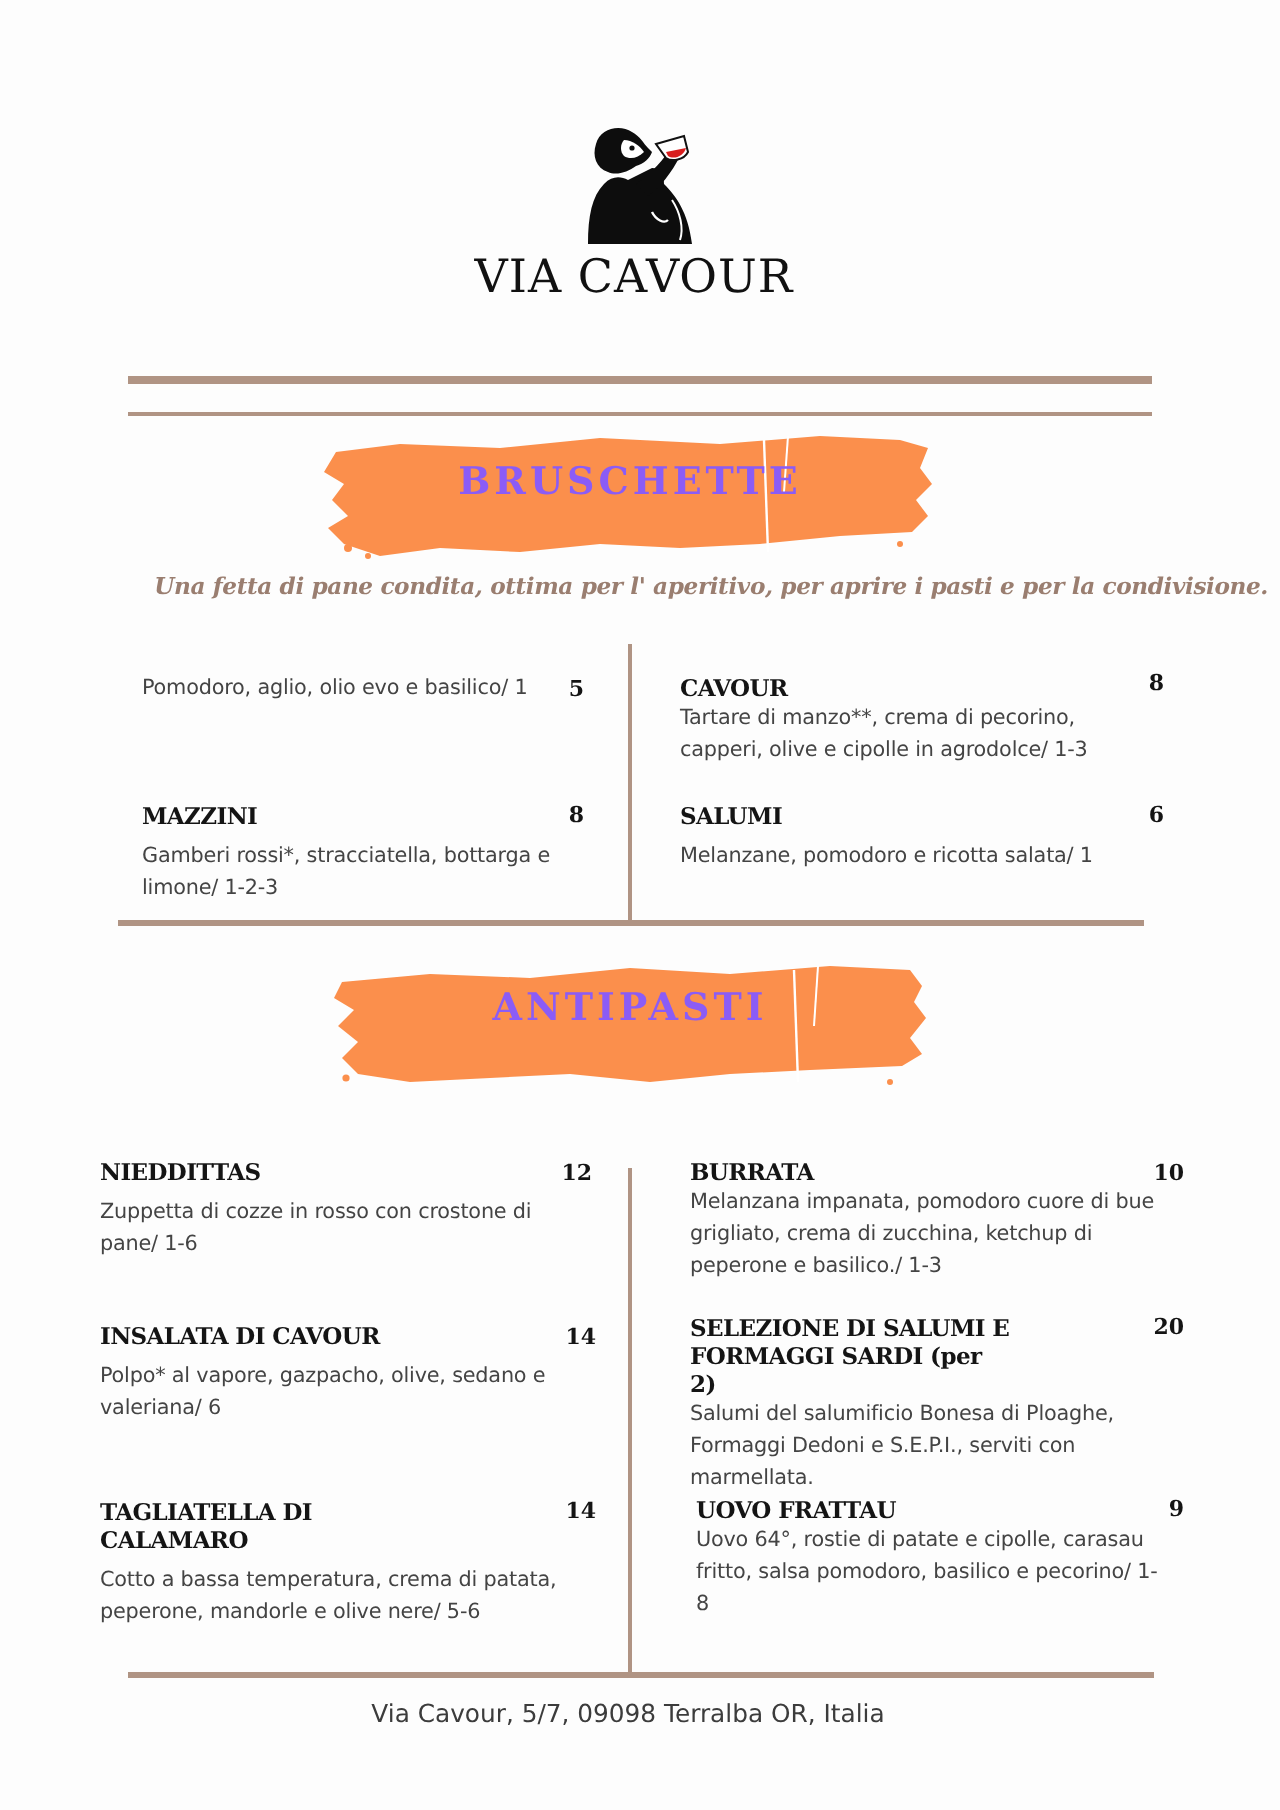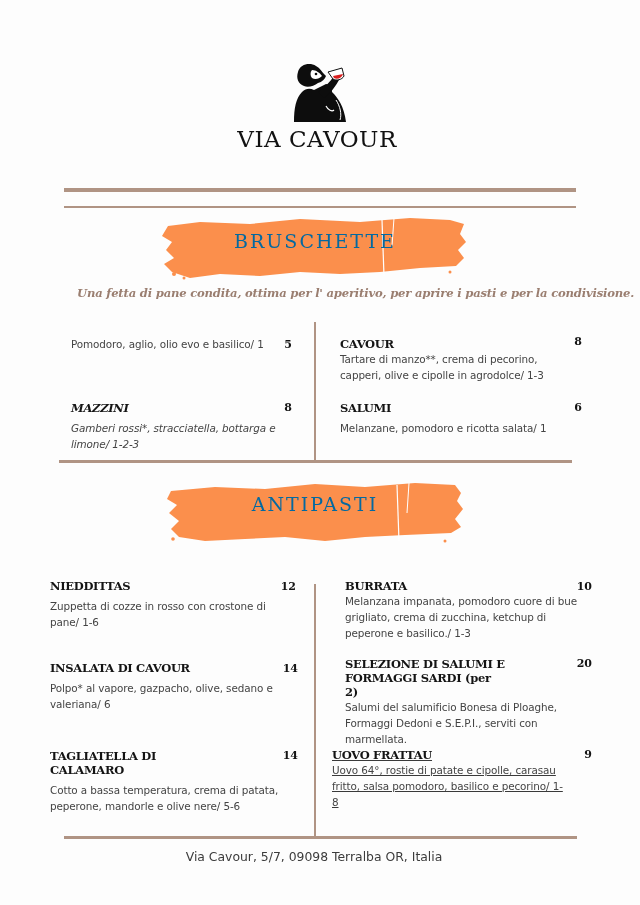--- a/index.html
+++ b/index.html
@@ -28,22 +28,22 @@
     .rule-b1 { left: 59px; top: 460px; width: 513px; height: 3px; }
     .vrule-b1 { left: 314px; top: 322px; width: 2px; height: 140px; }
     .rule-a1 { left: 64px; top: 836px; width: 513px; height: 3px; }
     .vrule-a1 { left: 314px; top: 584px; width: 2px; height: 254px; }
 
     
     .banner { color: #fff; text-align: center; }
     .banner svg { position: absolute; left: 0; top: 0; }
     .banner .label {
       position: absolute; left: 0; right: 0;
-      font-family: "DejaVu Serif", serif; font-weight: normal;
-      letter-spacing: 2px; color: #0369a1;
+      font-family: "DejaVu Serif", serif; font-weight: bold;
+      letter-spacing: 2px; color: #8b5cf6;
     }
     .banner-b { left: 160px; top: 216px; width: 310px; height: 64px; }
     .banner-b .label { top: 14px; font-size: 19px; }
     .banner-a { left: 165px; top: 479px; width: 300px; height: 66px; }
     .banner-a .label { top: 14px; font-size: 19px; }
 
     .subtitle {
       left: 0; width: 634px; top: 286px; text-align: right;
       font-family: "DejaVu Serif", serif; font-style: italic; font-weight: bold;
       font-size: 11.6px; color: #9a7e70; letter-spacing: -0.2px;
@@ -109,21 +109,21 @@
   <div class="label">BRUSCHETTE</div>
 </div>
 
 <div class="abs subtitle">Una fetta di pane condita, ottima per l' aperitivo, per aprire i pasti e per la condivisione.</div>
 
 <div class="abs" style="left:71px; top:334px; width:225px;">
   <div class="item-desc" style="margin-top:2px;">Pomodoro, aglio, olio evo e basilico/ 1</div>
 </div>
 <div class="abs item-price" style="left:270px; top:338px; width:22px;">5</div>
 
-<div class="abs" style="left:71px; top:401px; width:225px;font-style:italic;">
+<div class="abs" style="left:71px; top:401px; width:225px;">
   <div class="item-name">MAZZINI</div>
   <div class="item-desc" style="margin-top:5px;">Gamberi rossi*, stracciatella, bottarga e limone/ 1-2-3</div>
 </div>
 <div class="abs item-price" style="left:270px; top:401px; width:22px;">8</div>
 
 <div class="abs" style="left:340px; top:337px; width:225px;">
   <div class="item-name">CAVOUR</div>
   <div class="item-desc">Tartare di manzo**, crema di pecorino, capperi, olive e cipolle in agrodolce/ 1-3</div>
 </div>
 <div class="abs item-price" style="left:560px; top:335px; width:22px;">8</div>
@@ -171,21 +171,21 @@
   <div class="item-desc">Melanzana impanata, pomodoro cuore di bue grigliato, crema di zucchina, ketchup di peperone e basilico./ 1-3</div>
 </div>
 <div class="abs item-price" style="left:566px; top:580px; width:26px;">10</div>
 
 <div class="abs" style="left:345px; top:657px; width:225px;">
   <div class="item-name" style="width:160px;">SELEZIONE DI SALUMI E FORMAGGI SARDI (per 2)</div>
   <div class="item-desc">Salumi del salumificio Bonesa di Ploaghe, Formaggi Dedoni e S.E.P.I., serviti con marmellata.</div>
 </div>
 <div class="abs item-price" style="left:566px; top:657px; width:26px;">20</div>
 
-<div class="abs" style="left:332px; top:748px; width:235px;text-decoration:underline;">
+<div class="abs" style="left:348px; top:748px; width:235px;">
   <div class="item-name">UOVO FRATTAU</div>
   <div class="item-desc">Uovo 64°, rostie di patate e cipolle, carasau fritto, salsa pomodoro, basilico e pecorino/ 1-8</div>
 </div>
 <div class="abs item-price" style="left:566px; top:748px; width:26px;">9</div>
 
 <div class="abs rule vrule-a1"></div>
 <div class="abs rule rule-a1"></div>
 
 <div class="abs footer">Via Cavour, 5/7, 09098 Terralba OR, Italia</div>
 

